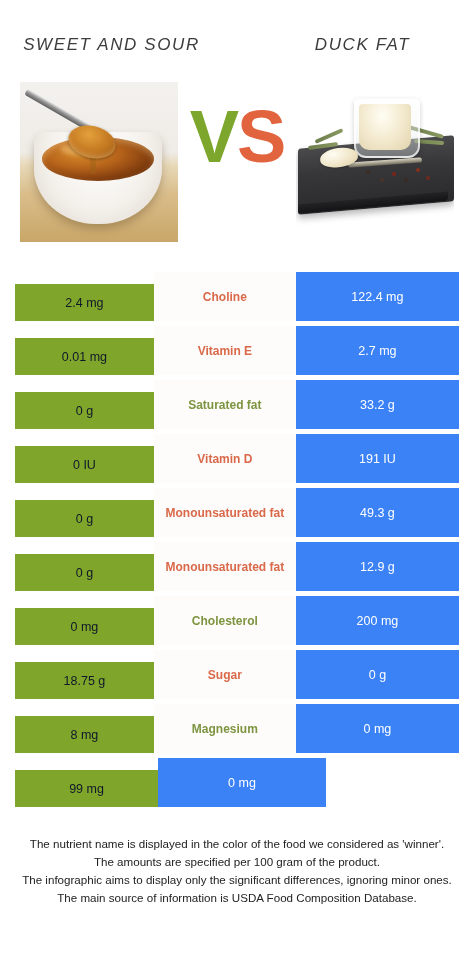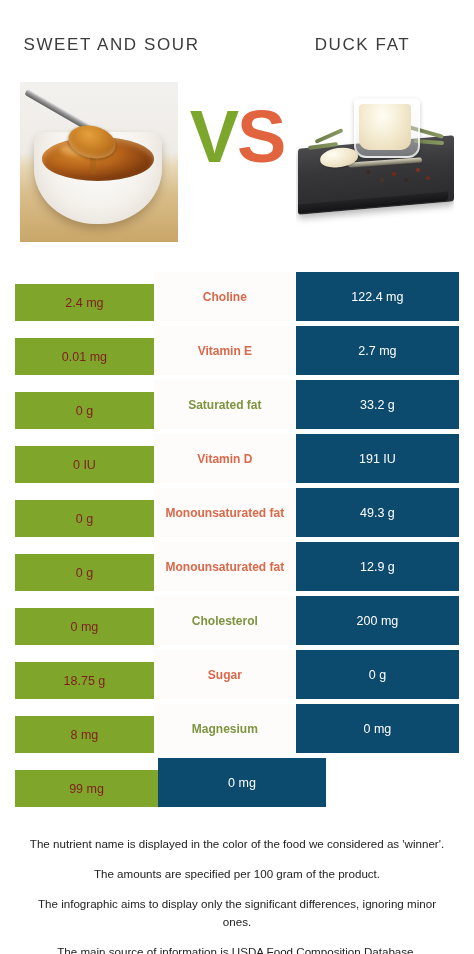--- a/index.html
+++ b/index.html
@@ -26,20 +26,21 @@
   }
   .title {
     flex: 1;
     text-align: center;
     color: #3c3c3c;
     font-size: 17px;
     letter-spacing: 1.6px;
     line-height: 24px;
     font-weight: 300;
     text-transform: uppercase;
+    font-style: italic;
   }
   .title-left { padding-right: 18px; }
   .title-right { padding-left: 10px; }
 
   
   .hero {
     position: relative;
     height: 172px;
     display: flex;
     align-items: flex-start;
@@ -246,48 +247,48 @@
   .cell {
     display: flex;
     align-items: center;
     justify-content: center;
     font-size: 12.5px;
     box-sizing: border-box;
   }
   .cell-left {
     width: 143px;
     background: #7fa62b;
-    color: #7f1d1d;
+    color: #0f172a;
     margin-top: 12px;
   }
   .cell-mid {
     width: 146px;
     background: #fdfcfa;
     font-weight: 700;
     text-align: center;
     padding: 0 4px;
     font-size: 12px;
   }
   .cell-right {
     width: 168px;
-    background: #0c4a6e;
+    background: #3b82f6;
     color: #ffffff;
   }
   .mid-green { color: #7d9440; }
   .mid-orange { color: #d9694a; }
 
   
   .footer {
     margin: 28px 14px 0 14px;
     text-align: center;
     color: #222222;
     font-size: 11.6px;
     line-height: 18px;
   }
-  .footer p { margin: 12px; }
+  .footer p { margin: 0; }
 </style>
 </head>
 <body>
 
 <div class="header">
   <div class="title title-left">SWEET AND SOUR</div>
   <div class="title title-right">DUCK FAT</div>
 </div>
 
 <div class="hero">

